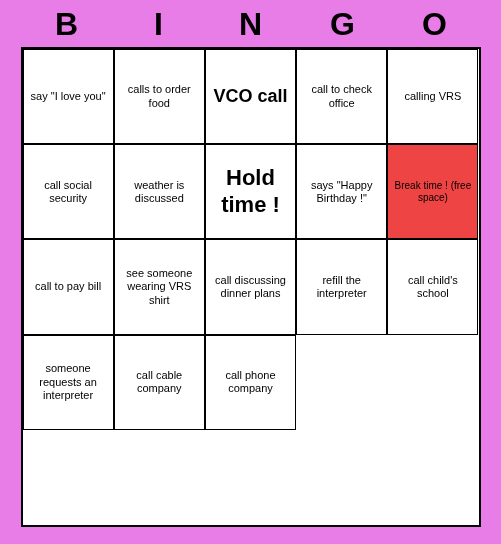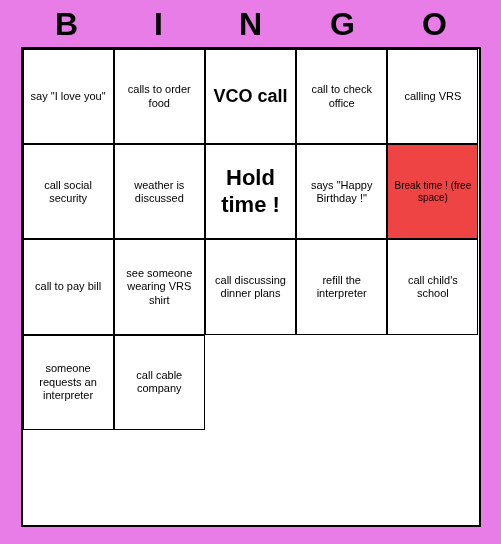--- a/index.html
+++ b/index.html
@@ -84,13 +84,14 @@
     <div class="bingo-cell hold-time">Hold time !</div>
     <div class="bingo-cell">says "Happy Birthday !"</div>
     <div class="bingo-cell free-space">Break time ! (free space)</div>
     <div class="bingo-cell">call to pay bill</div>
     <div class="bingo-cell">see someone wearing VRS shirt</div>
     <div class="bingo-cell">call discussing dinner plans</div>
     <div class="bingo-cell">refill the interpreter</div>
     <div class="bingo-cell">call child's school</div>
     <div class="bingo-cell">someone requests an interpreter</div>
     <div class="bingo-cell">call cable company</div>
+    <div class="bingo-cell">call phone company</div>
   </div>
 
 </body></html>

